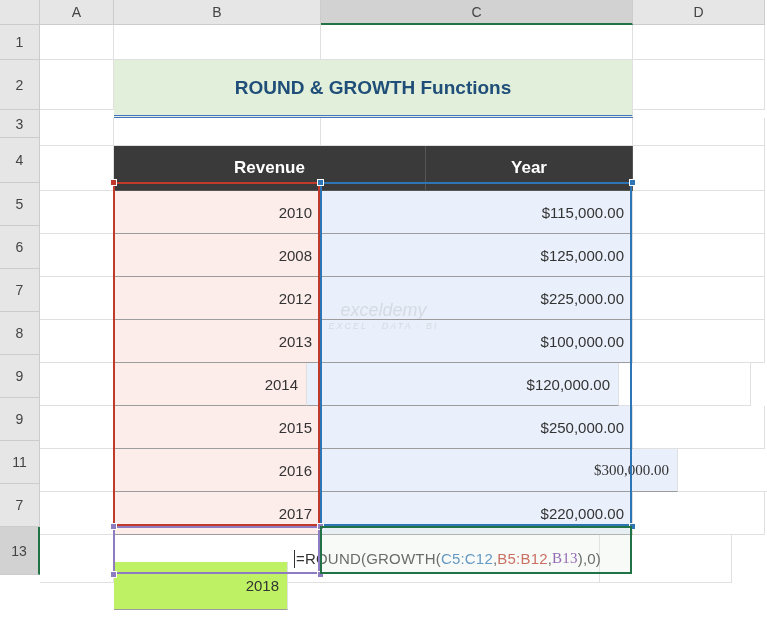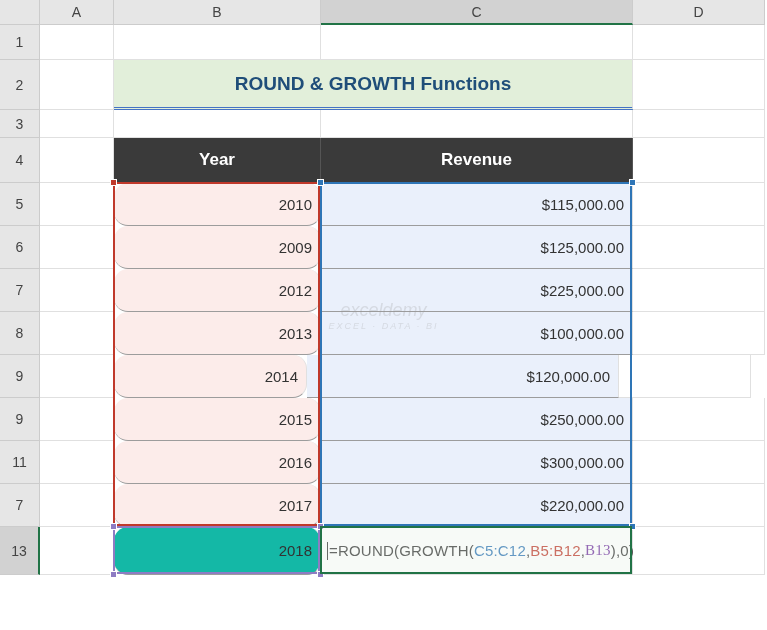--- a/index.html
+++ b/index.html
@@ -16,21 +16,21 @@
 .row-h.sel { background: #d2d2d2; border-right: 2px solid #217346; }
 
 .grid { position: absolute; left: 40px; top: 25px; }
 .row { display: flex; }
 .cell { border-right: 1px solid #e0e0e0; border-bottom: 1px solid #e0e0e0; display: flex; align-items: center; padding: 0 8px; font-size: 15px; background: #fff; }
 
 .title-cell { background: #e2efda; color: #1f4e79; font-weight: bold; font-size: 19px; justify-content: center; border-bottom: 3px double #4472c4; }
 
 .header-cell { background: #3a3a3a; color: #fff; font-weight: bold; font-size: 17px; justify-content: center; border-right: 1px solid #555; border-bottom: 1px solid #555; }
 
-.year-cell { background: #fcecea; justify-content: flex-end; border-bottom: 1px solid #9c9c9c; color: #333; border-radius: 14px; }
+.year-cell { background: #fcecea; justify-content: flex-end; border-bottom: 1px solid #9c9c9c; color: #333; }
 .rev-cell { background: #eaf0fb; justify-content: flex-end; border-bottom: 1px solid #9c9c9c; color: #333; }
 
 .marquee { position: absolute; pointer-events: none; }
 .mq-red { border: 2px solid #c0392b; }
 .mq-blue { border: 2px solid #2e75b6; }
 .mq-purple { border: 2px solid #8e7cc3; }
 .mq-green { border: 2px solid #217346; background: rgba(230,240,230,0.3); }
 
 .handle { width: 7px; height: 7px; position: absolute; border: 1px solid #fff; }
 .h-red { background: #c0392b; }
@@ -76,44 +76,44 @@
 
 <div class="grid" id="grid">
     <div class="row">
       <div class="cell" style="width: 74px; height: 35px;"></div>
       <div class="cell" style="width: 207px; height: 35px;"></div>
       <div class="cell" style="width: 312px; height: 35px;"></div>
       <div class="cell" style="width: 132px; height: 35px;"></div>
     </div>
     <div class="row">
       <div class="cell" style="width: 74px; height: 50px;"></div>
-      <div class="cell title-cell" style="width: 519px; height: 50px; text-align: center;">ROUND &amp; GROWTH Functions</div>
+      <div class="cell title-cell" style="width: 519px; height: 58px; text-align: center;">ROUND &amp; GROWTH Functions</div>
       <div class="cell" style="width: 132px; height: 50px;"></div>
     </div>
     <div class="row">
       <div class="cell" style="width: 74px; height: 28px;"></div>
       <div class="cell" style="width: 207px; height: 28px;"></div>
       <div class="cell" style="width: 312px; height: 28px;"></div>
       <div class="cell" style="width: 132px; height: 28px;"></div>
     </div>
     <div class="row">
       <div class="cell" style="width: 74px; height: 45px;"></div>
+      <div class="cell header-cell" style="width: 312px; height: 45px;">Revenue</div>
       <div class="cell header-cell" style="width: 207px; height: 45px;">Year</div>
-      <div class="cell header-cell" style="width: 312px; height: 45px;">Revenue</div>
       <div class="cell" style="width: 132px; height: 45px;"></div>
     </div>
     <div class="row">
       <div class="cell" style="width: 74px; height: 43px;"></div>
       <div class="cell year-cell" style="width: 207px; height: 43px;">2010</div>
       <div class="cell rev-cell" style="width: 312px; height: 43px;">$115,000.00</div>
       <div class="cell" style="width: 132px; height: 43px;"></div>
     </div>
     <div class="row">
       <div class="cell" style="width: 74px; height: 43px;"></div>
-      <div class="cell year-cell" style="width: 207px; height: 43px;">2009</div>
+      <div class="cell year-cell" style="width: 207px; height: 43px;">2008</div>
       <div class="cell rev-cell" style="width: 312px; height: 43px;">$125,000.00</div>
       <div class="cell" style="width: 132px; height: 43px;"></div>
     </div>
     <div class="row">
       <div class="cell" style="width: 74px; height: 43px;"></div>
       <div class="cell year-cell" style="width: 207px; height: 43px;">2012</div>
       <div class="cell rev-cell" style="width: 312px; height: 43px;">$225,000.00</div>
       <div class="cell" style="width: 132px; height: 43px;"></div>
     </div>
     <div class="row">
@@ -130,32 +130,32 @@
     </div>
     <div class="row">
       <div class="cell" style="width: 74px; height: 43px;"></div>
       <div class="cell year-cell" style="width: 207px; height: 43px;">2015</div>
       <div class="cell rev-cell" style="width: 312px; height: 43px;">$250,000.00</div>
       <div class="cell" style="width: 132px; height: 43px;"></div>
     </div>
     <div class="row">
       <div class="cell" style="width: 74px; height: 43px;"></div>
       <div class="cell year-cell" style="width: 207px; height: 43px;">2016</div>
-      <div class="cell rev-cell" style="width: 312px; height: 43px;">$300,000.00</div>
+      <div class="cell rev-cell" style="width: 357px; height: 43px; font-family: Liberation Serif, serif;">$300,000.00</div>
       <div class="cell" style="width: 132px; height: 43px;"></div>
     </div>
     <div class="row">
       <div class="cell" style="width: 74px; height: 43px;"></div>
       <div class="cell year-cell" style="width: 207px; height: 43px;">2017</div>
       <div class="cell rev-cell" style="width: 312px; height: 43px;">$220,000.00</div>
       <div class="cell" style="width: 132px; height: 43px;"></div>
     </div>
     <div class="row">
       <div class="cell" style="width: 74px; height: 48px;"></div>
-      <div class="cell year-cell" style="width: 207px; height: 48px; background: #14b8a6;">2018</div>
+      <div class="cell year-cell" style="width: 174px; height: 48px; background: #bef264; margin-top: 27px;">2018</div>
       <div class="cell" style="width: 312px; height: 48px; overflow: visible; background: rgb(255, 255, 255); position: relative; padding: 0px;">
         <div class="formula">
           <span class="cursor"></span>
           <span class="f-black">=ROUND(GROWTH(</span>
           <span class="f-blue">C5:C12</span>
           <span class="f-black">,</span>
           <span class="f-red">B5:B12</span>
           <span class="f-black">,</span>
           <span class="f-purple">B13</span>
           <span class="f-black">),0)</span>

